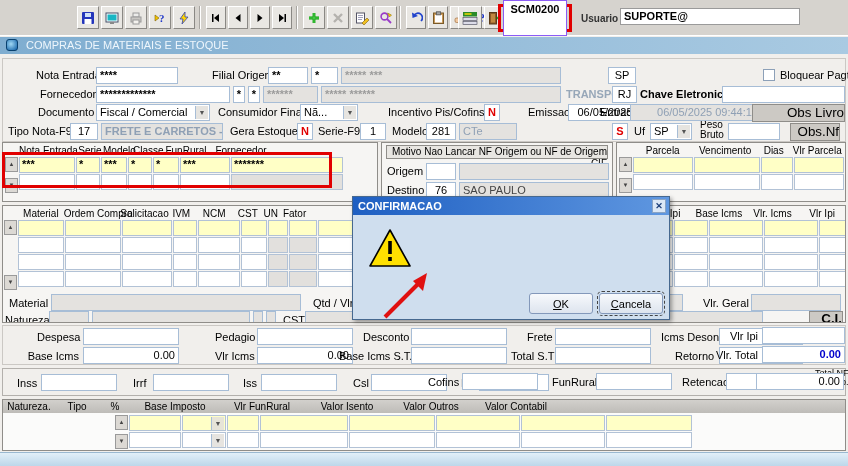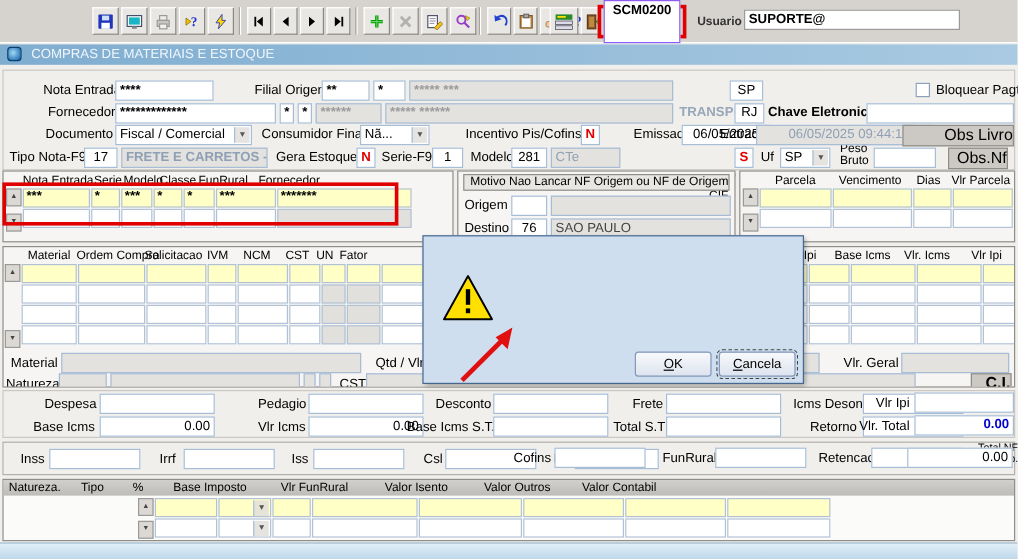--- a/index.html
+++ b/index.html
@@ -561,20 +561,23 @@
           <span class="c i7"></span>
           <span class="c i8"></span>
       </div>
     </div>
   </div>
 </div>
 
 <div class="statusbar"></div>
 
 <div class="dlg">
+  <div class="dlg-title"><span>CONFIRMACAO</span>
+    <span class="dlg-x">✕</span>
+  </div>
   <svg width="46" height="42" style="position:absolute;left:14px;top:30px">
     <path d="M23 3 L43 39 H3 Z" fill="#ffe000" stroke="#000" stroke-width="1.6" stroke-linejoin="round"></path>
     <rect x="21.2" y="14" width="3.6" height="13" fill="#000"></rect>
     <rect x="21.2" y="30" width="3.6" height="4" fill="#000"></rect>
   </svg>
   <svg width="64" height="80" style="position:absolute;left:22px;top:74px;overflow:visible">
     <line x1="10" y1="46" x2="46" y2="10" stroke="#e01010" stroke-width="4"></line>
     <polygon points="52,2 38,10 48,20" fill="#e01010"></polygon>
   </svg>
   <button class="dlg-btn" style="left:176px">OK</button>

